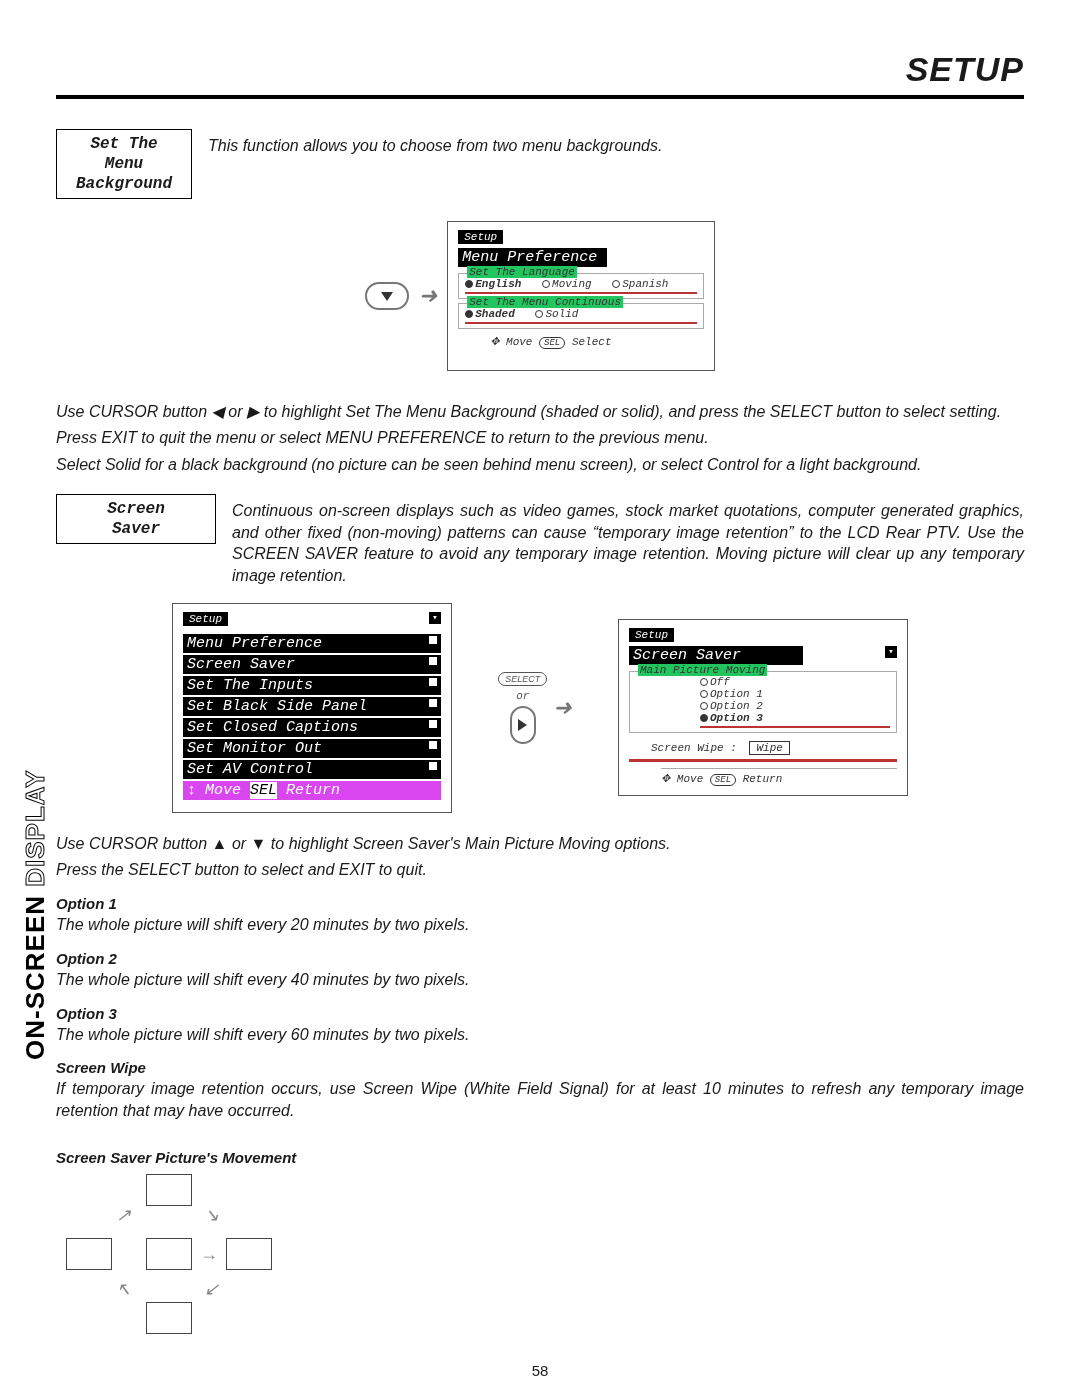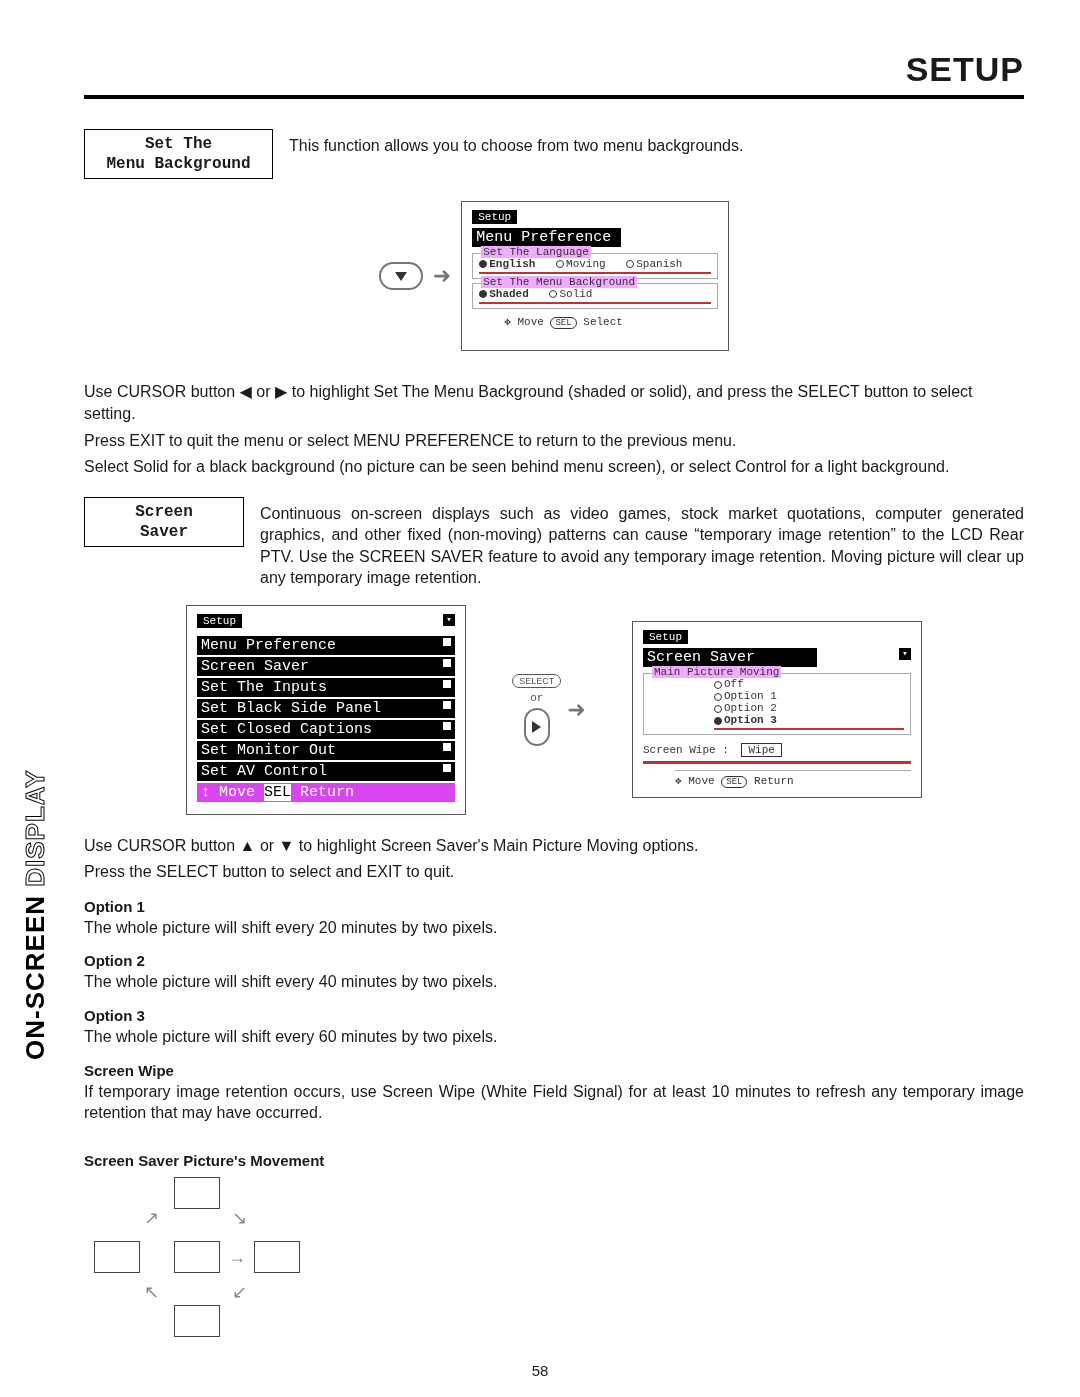--- a/index.html
+++ b/index.html
@@ -5,22 +5,23 @@
   * { box-sizing: border-box; margin: 0; padding: 0; }
   body {
     width: 1080px;
     height: 1397px;
     background: #fff;
     font-family: Arial, Helvetica, sans-serif;
     color: #1a1a1a;
     position: relative;
   }
   .page {
-    padding: 50px 56px 0 84px;
+    padding: 50px 56px 0 56px;
     position: relative;
+    font-style: italic;
   }
   .header-title {
     text-align: right;
     font-size: 34px;
     font-weight: bold;
     letter-spacing: 1px;
     margin-bottom: 6px;
     font-family: Arial, sans-serif;
   }
   .header-rule {
@@ -104,21 +105,21 @@
   .osd-row .end-box { float:right;width:8px;height:8px;background:#fff;color:#000;border:1px solid #fff;margin-top:1px; }
   .osd-row .end-box.black { background:#000;border:1px solid #000; }
   .osd-group {
     border:1px solid #aaa;
     padding:4px 6px;
     margin:4px 0;
     position:relative;
     font-size:11px;
   }
   .osd-group .legend {
-    position:absolute;top:-8px;left:8px;background:#f0abfc;padding:0 2px;font-size:11px;
+    position:absolute;top:-8px;left:8px;background:#22c55e;padding:0 2px;font-size:11px;
   }
   .osd-red-underline { border-bottom:2px solid #b33; padding-bottom:2px; }
   .radio { display:inline-block;margin-right:14px;font-size:11px; }
   .radio .o { display:inline-block;width:8px;height:8px;border:1px solid #333;border-radius:50%;margin-right:2px;vertical-align:middle; }
   .radio .o.fill { background:#333; }
   .osd-hint { font-size:11px;margin-top:6px;margin-left:32px; }
   .osd-hint .sel-pill { border:1px solid #333;border-radius:7px;padding:0 4px;font-size:9px; }
   .wipe-btn { border:1px solid #333;padding:0 6px;font-size:11px;display:inline-block;margin-left:6px; }
 
   .body-text {
@@ -177,21 +178,21 @@
 </style>
 </head>
 <body>
 
 <div class="page">
 
   <div class="header-title">SETUP</div>
   <div class="header-rule"></div>
 
   <div class="hrow">
-    <div class="hbox" style="width:189px">
+    <div class="hbox" style="width:136px">
       <span>Set The</span><br>
       <span>Menu Background</span>
     </div>
     <div class="desc">This function allows you to choose from two menu backgrounds.</div>
   </div>
 
   <div class="osd-wrap" style="justify-content:center">
     <div class="remote-btn">
         <div class="tri-down"></div>
       </div>
@@ -201,21 +202,21 @@
       <span class="osd-row" style="display:inline-block; width:auto; padding-right:10px">Menu Preference</span>
       <div class="osd-group">
         <span class="legend">Set The Language</span>
         <div class="osd-red-underline">
           <span class="radio"><span class="o fill"></span><b>English</b></span>
           <span class="radio"><span class="o"></span><span>Moving</span></span>
           <span class="radio"><span class="o"></span><span>Spanish</span></span>
         </div>
       </div>
       <div class="osd-group">
-        <span class="legend">Set The Menu Background</span>
+        <span class="legend">Set The Menu Continuous</span>
         <div class="osd-red-underline">
           <span class="radio"><span class="o fill"></span><b>Shaded</b></span>
           <span class="radio"><span class="o"></span><span>Solid</span></span>
         </div>
       </div>
       <div class="osd-hint">
         <span>✥</span>
         <span>Move</span>
         <span class="sel-pill">SEL</span>
         <span>Select</span>
@@ -269,21 +270,21 @@
     <div class="osd-panel mid2">
       <span class="osd-tab">Setup</span><br>
       <span class="osd-row" style="display:inline-block;width:65%">Screen Saver</span><span class="osd-arrow-tag">▾</span>
       <div class="osd-group" style="padding-left:70px">
         <span class="legend">Main Picture Moving</span>
         <div><span class="radio"><span class="o"></span><span>Off</span></span></div>
         <div><span class="radio"><span class="o"></span><span>Option 1</span></span></div>
         <div><span class="radio"><span class="o"></span><span>Option 2</span></span></div>
         <div class="osd-red-underline"><span class="radio"><span class="o fill"></span><b>Option 3</b></span></div>
       </div>
-      <div style="font-size:11px;margin:8px 0 0 0">
+      <div style="font-size:11px;margin:8px 0 0 22px">
         <span>Screen Wipe :</span>
         <span class="wipe-btn">Wipe</span>
       </div>
       <div class="red-band"></div>
       <div class="osd-hint" style="border-top:1px solid #aaa;padding-top:3px">
         <span>✥</span>
         <span>Move</span>
         <span class="sel-pill">SEL</span>
         <span>Return</span>
       </div>

